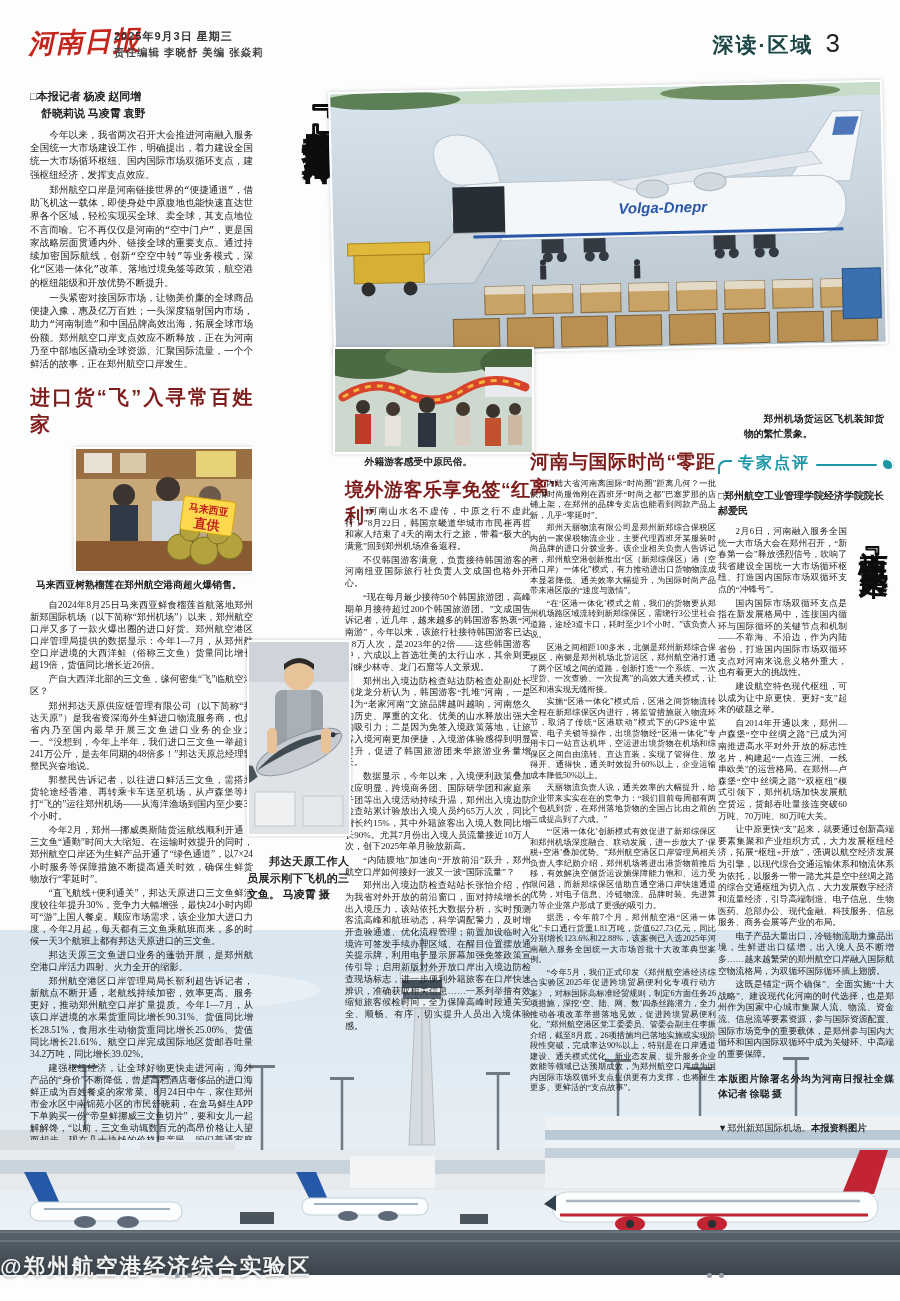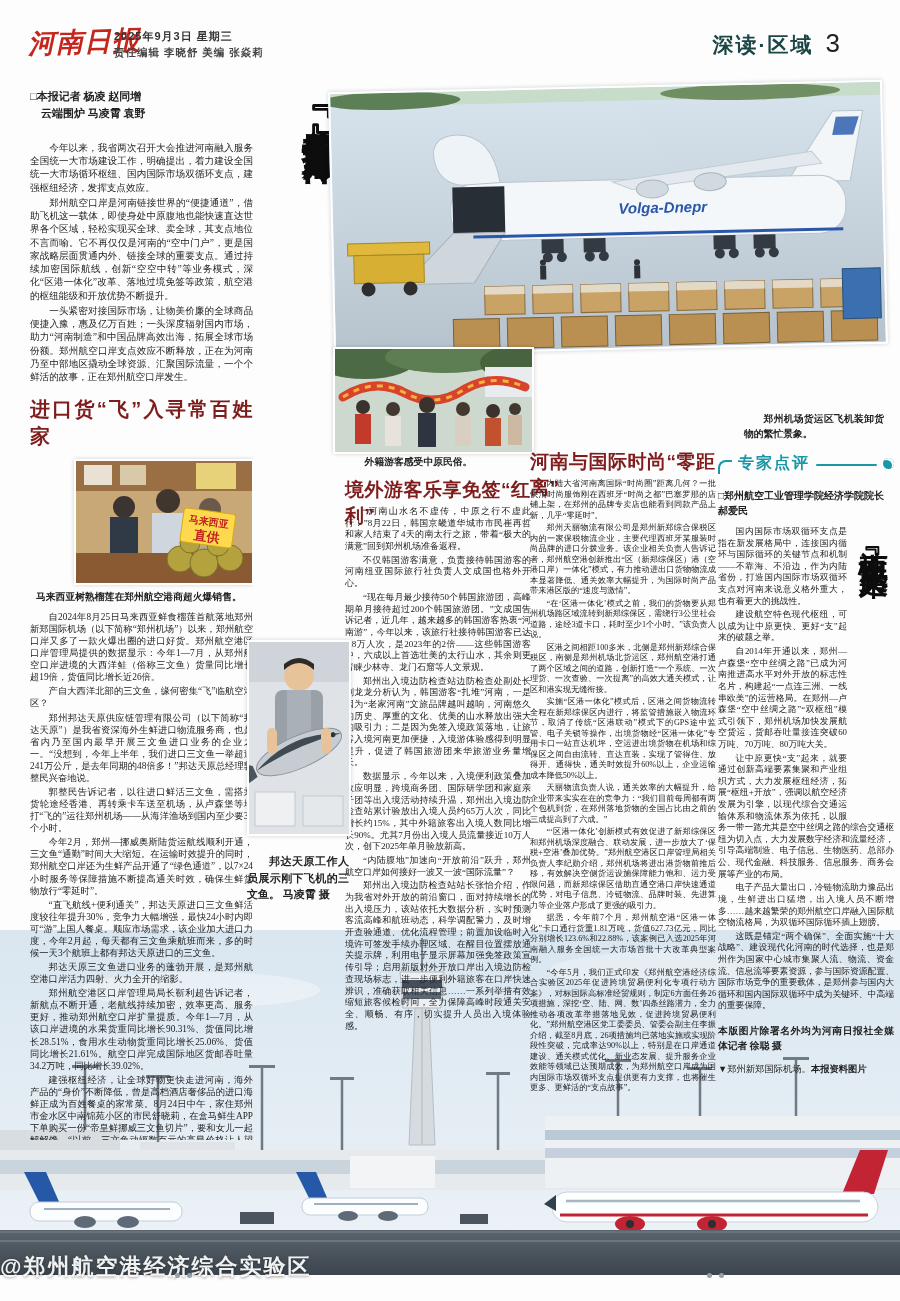--- a/index.html
+++ b/index.html
@@ -43,21 +43,21 @@
   .expert{left:718px;top:452px;width:176px;}
   .expert-tag{display:flex;align-items:center;gap:6px;margin-bottom:14px;justify-content:space-between;}
   .tag-hook{width:12px;height:12px;border-top:2px solid #1b97a8;border-left:2px solid #1b97a8;border-top-left-radius:8px;margin-top:8px;}
   .tag-label{font-family:"Liberation Sans","DejaVu Sans",sans-serif;font-size:16px;font-weight:900;color:#1b97a8;letter-spacing:2px;}
   .tag-line{flex:1;height:2px;background:#1b97a8;margin-top:4px;border-radius:2px;}
   .tag-dot{width:11px;height:11px;border-radius:50%;background:#1b97a8;box-shadow:inset -2px 2px 0 #fff;}
   .expert-byline{font-size:10px;font-weight:bold;line-height:1.5;margin-bottom:8px;}
   .expert-body{text-align:justify;}
   .expert-body p{margin:0 0 2px;text-indent:2em;font-size:8.8px;line-height:1.32;}
   .note-credit{font-size:9.8px;font-weight:bold;line-height:1.5;margin-top:12px;text-align:justify;}
-  .note-archive{font-size:9.3px;line-height:1.5;margin-top:10px;}
+  .note-archive{font-size:9.3px;line-height:1.5;margin-top:20px;}
   .note-archive .bold{font-weight:bold;}
 
   
   .watermark{left:0;top:1252px;width:720px;
         font-family:"Liberation Sans","DejaVu Sans",sans-serif;font-size:22px;font-weight:bold;
         color:rgba(255,255,255,.93);letter-spacing:2px;text-shadow:0 1px 3px rgba(0,0,0,.4);z-index:6;}
   .dots{display:flex;gap:7px;z-index:6;}
   .dots span{width:5px;height:5px;border-radius:50%;background:#96a0a8;display:block;}
 </style>
 </head>
@@ -171,22 +171,22 @@
       <rect x="460" y="284" width="28" height="10" fill="#4b555e"></rect>
 
       <rect x="0" y="300" width="900" height="45" fill="url(#tarmac)"></rect>
       <line x1="0" y1="311" x2="900" y2="311" stroke="#6a757d" stroke-width="2"></line>
       <line x1="0" y1="302" x2="900" y2="302" stroke="#78838c" stroke-width="1"></line>
     </svg>
   </div>
 
   <div class="abs col" style="left:30px;top:88px;width:223px;height:1052px;z-index:2;">
     <div class="bylines">□本报记者 杨凌 赵同增</div>
-    <div class="bylines">　云端围炉 马凌霄 袁野</div>
-    <div class="lead" style="margin-top:20px;">
+    <div class="bylines">　舒晓莉说 马凌霄 袁野</div>
+    <div class="lead" style="margin-top:8px;font-family:Liberation Mono, monospace;">
         <p>今年以来，我省两次召开大会推进河南融入服务全国统一大市场建设工作，明确提出，着力建设全国统一大市场循环枢纽、国内国际市场双循环支点，建强枢纽经济，发挥支点效应。</p>
         <p>郑州航空口岸是河南链接世界的“便捷通道”，借助飞机这一载体，即使身处中原腹地也能快速直达世界各个区域，轻松实现买全球、卖全球，其支点地位不言而喻。它不再仅仅是河南的“空中门户”，更是国家战略层面贯通内外、链接全球的重要支点。通过持续加密国际航线，创新“空空中转”等业务模式，深化“区港一体化”改革、落地过境免签等政策，航空港的枢纽能级和开放优势不断提升。</p>
         <p>一头紧密对接国际市场，让物美价廉的全球商品便捷入豫，惠及亿万百姓；一头深度辐射国内市场，助力“河南制造”和中国品牌高效出海，拓展全球市场份额。郑州航空口岸支点效应不断释放，正在为河南乃至中部地区撬动全球资源、汇聚国际流量，一个个鲜活的故事，正在郑州航空口岸发生。</p>
       </div>
 
     <div class="sec-headline" style="font-size:20px;margin:13px 0 9px;">进口货“飞”入寻常百姓家</div>
 
     <div class="photo" style="width:176px;height:122px;margin:0 0 5px 44px;">
       <svg width="176" height="122" viewBox="0 0 176 122">
         <rect width="176" height="122" fill="#c9a878"></rect>
@@ -404,20 +404,21 @@
     <div class="expert-tag">
       <span class="tag-hook"></span>
       <span class="tag-label">专家点评</span>
       <span class="tag-line"></span>
       <span class="tag-dot"></span>
     </div>
     <div class="expert-byline">□郑州航空工业管理学院经济学院院长 郝爱民</div>
     <div class="expert-body">
       <div class="expert-headline">让中原更快『支』起来</div>
       <div>
+          <p>2月6日，河南融入服务全国统一大市场大会在郑州召开，“新春第一会”释放强烈信号，吹响了我省建设全国统一大市场循环枢纽、打造国内国际市场双循环支点的“冲锋号”。</p>
           <p>国内国际市场双循环支点是指在新发展格局中，连接国内循环与国际循环的关键节点和机制——不靠海、不沿边，作为内陆省份，打造国内国际市场双循环支点对河南来说意义格外重大，也有着更大的挑战性。</p>
           <p>建设航空特色现代枢纽，可以成为让中原更快、更好“支”起来的破题之举。</p>
           <p>自2014年开通以来，郑州—卢森堡“空中丝绸之路”已成为河南推进高水平对外开放的标志性名片，构建起“一点连三洲、一线串欧美”的运营格局。在郑州—卢森堡“空中丝绸之路”“双枢纽”模式引领下，郑州机场加快发展航空货运，货邮吞吐量接连突破60万吨、70万吨、80万吨大关。</p>
           <p>让中原更快“支”起来，就要通过创新高端要素集聚和产业组织方式，大力发展枢纽经济，拓展“枢纽+开放”，强调以航空经济发展为引擎，以现代综合交通运输体系和物流体系为依托，以服务一带一路尤其是空中丝绸之路的综合交通枢纽为切入点，大力发展数字经济和流量经济，引导高端制造、电子信息、生物医药、总部办公、现代金融、科技服务、信息服务、商务会展等产业的布局。</p>
           <p>电子产品大量出口，冷链物流助力豫品出境，生鲜进出口猛增，出入境人员不断增多……越来越繁荣的郑州航空口岸融入国际航空物流格局，为双循环国际循环插上翅膀。</p>
           <p>这既是锚定“两个确保”、全面实施“十大战略”、建设现代化河南的时代选择，也是郑州作为国家中心城市集聚人流、物流、资金流、信息流等要素资源，参与国际资源配置、国际市场竞争的重要载体，是郑州参与国内大循环和国内国际双循环中成为关键环、中高端的重要保障。</p>
         </div>
     </div>
     <div class="note-credit">本版图片除署名外均为河南日报社全媒体记者 徐聪 摄</div>
     <div class="note-archive">

